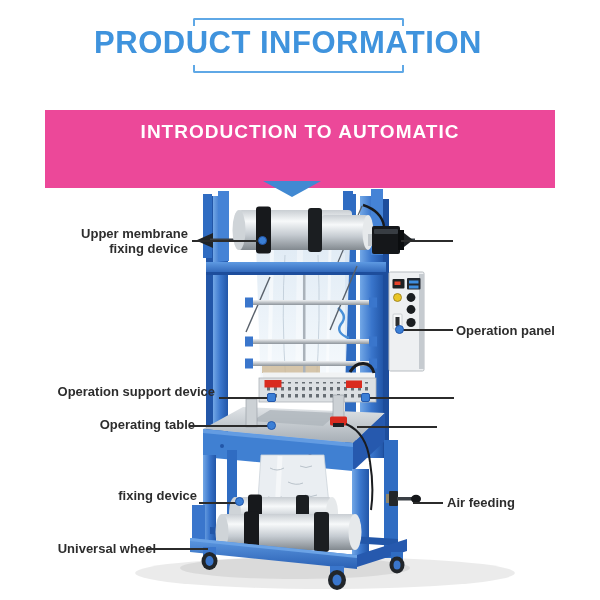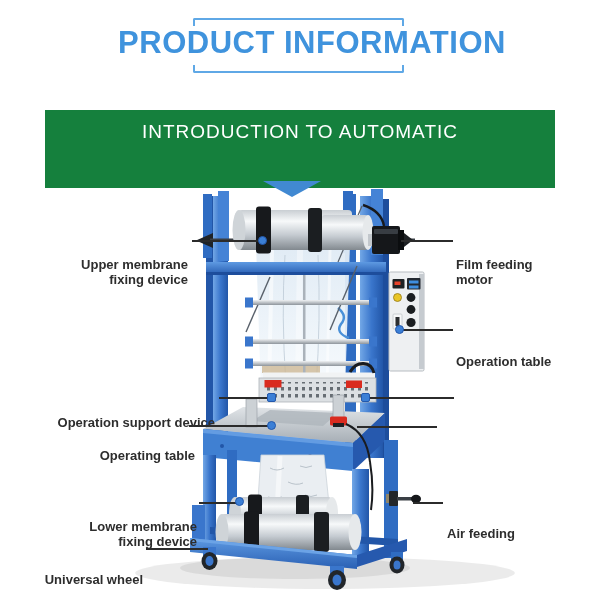--- a/index.html
+++ b/index.html
@@ -1,36 +1,36 @@
 <!DOCTYPE html>
 <html><head>
 <meta charset="utf-8">
 <style>
   html,body{margin:0;padding:0;background:#fff;}
   .stage{position:relative;width:600px;height:600px;background:#ffffff;overflow:hidden;
          font-family:"Liberation Sans",sans-serif;}
 
   
   .page-title{position:absolute;left:0;top:26px;width:576px;margin:0;text-align:center;
-              font-size:31px;font-weight:bold;letter-spacing:0.5px;color:#3f93dd;line-height:34px;padding-left:24px;}
+              font-size:31px;font-weight:bold;letter-spacing:0.5px;color:#3f93dd;line-height:34px;}
   .bracket{position:absolute;left:193px;width:211px;height:8px;box-sizing:border-box;}
   .bracket.top{top:18px;border-top:2px solid #5fa8e6;border-left:2px solid #5fa8e6;border-right:2px solid #5fa8e6;border-radius:2px 2px 0 0;}
   .bracket.bottom{top:65px;border-bottom:2px solid #5fa8e6;border-left:2px solid #5fa8e6;border-right:2px solid #5fa8e6;border-radius:0 0 2px 2px;}
 
   
-  .banner{position:absolute;left:45px;top:110px;width:510px;height:71px;background:#15803d;
-          color:#ffffff;text-align:center;font-weight:normal;font-size:19px;line-height:29px;
+  .banner{position:absolute;left:45px;top:110px;width:510px;height:71px;background:#ec4899;
+          color:#ffffff;text-align:center;font-weight:bold;font-size:19px;line-height:29px;
           letter-spacing:1px;padding-top:7px;box-sizing:content-box;}
   .banner-arrow{position:absolute;left:263px;top:181px;width:0;height:0;
                 border-left:29px solid transparent;border-right:29px solid transparent;
                 border-top:16px solid #4189d2;}
 
   
   .machine-svg{position:absolute;left:0;top:0;}
-  .lbl{position:absolute;font-size:13px;font-weight:bold;color:#2d2d2d;line-height:15px;white-space:nowrap;margin-top:31px;}
+  .lbl{position:absolute;font-size:13px;font-weight:bold;color:#2d2d2d;line-height:15px;white-space:nowrap;}
   .lbl span{display:block;}
   .lbl.left{text-align:right;}
   .leader{position:absolute;height:1.5px;background:#2b2b2b;}
   .dot{position:absolute;width:9px;height:9px;border-radius:50%;background:#3b7fd6;
        border:1px solid #2358ac;box-sizing:border-box;}
   .dot.square{border-radius:2px;}
 </style>
 </head>
 <body>
 
@@ -266,37 +266,32 @@
   <div class="dot" style="left:395px;top:325px"></div>
   <div class="dot square" style="left:267px;top:393px"></div>
   <div class="dot" style="left:267px;top:421px"></div>
   <div class="dot square" style="left:361px;top:393px"></div>
   <div class="dot" style="left:235px;top:497px"></div>
 
   <div class="lbl left" style="right:412px;top:226px">
     <span>Upper membrane</span>
     <span>fixing device</span>
   </div>
-  <div class="lbl" style="left:456px;top:226px">
-    <span>Film feeding</span>
-    <span>motor</span>
-  </div>
   <div class="lbl" style="left:456px;top:323px">
-    <span>Operation table</span>
+    <span>Operation panel</span>
   </div>
   <div class="lbl left" style="right:385px;top:384px">
     <span>Operation support device</span>
   </div>
   <div class="lbl left" style="right:405px;top:417px">
     <span>Operating table</span>
   </div>
   <div class="lbl left" style="right:403px;top:488px">
-    <span>Lower membrane</span>
     <span>fixing device</span>
   </div>
   <div class="lbl" style="left:447px;top:495px">
     <span>Air feeding</span>
   </div>
-  <div class="lbl left" style="right:457px;top:541px">
+  <div class="lbl left" style="right:444px;top:541px">
     <span>Universal wheel</span>
   </div>
 
 </div>
 
 </body></html>

